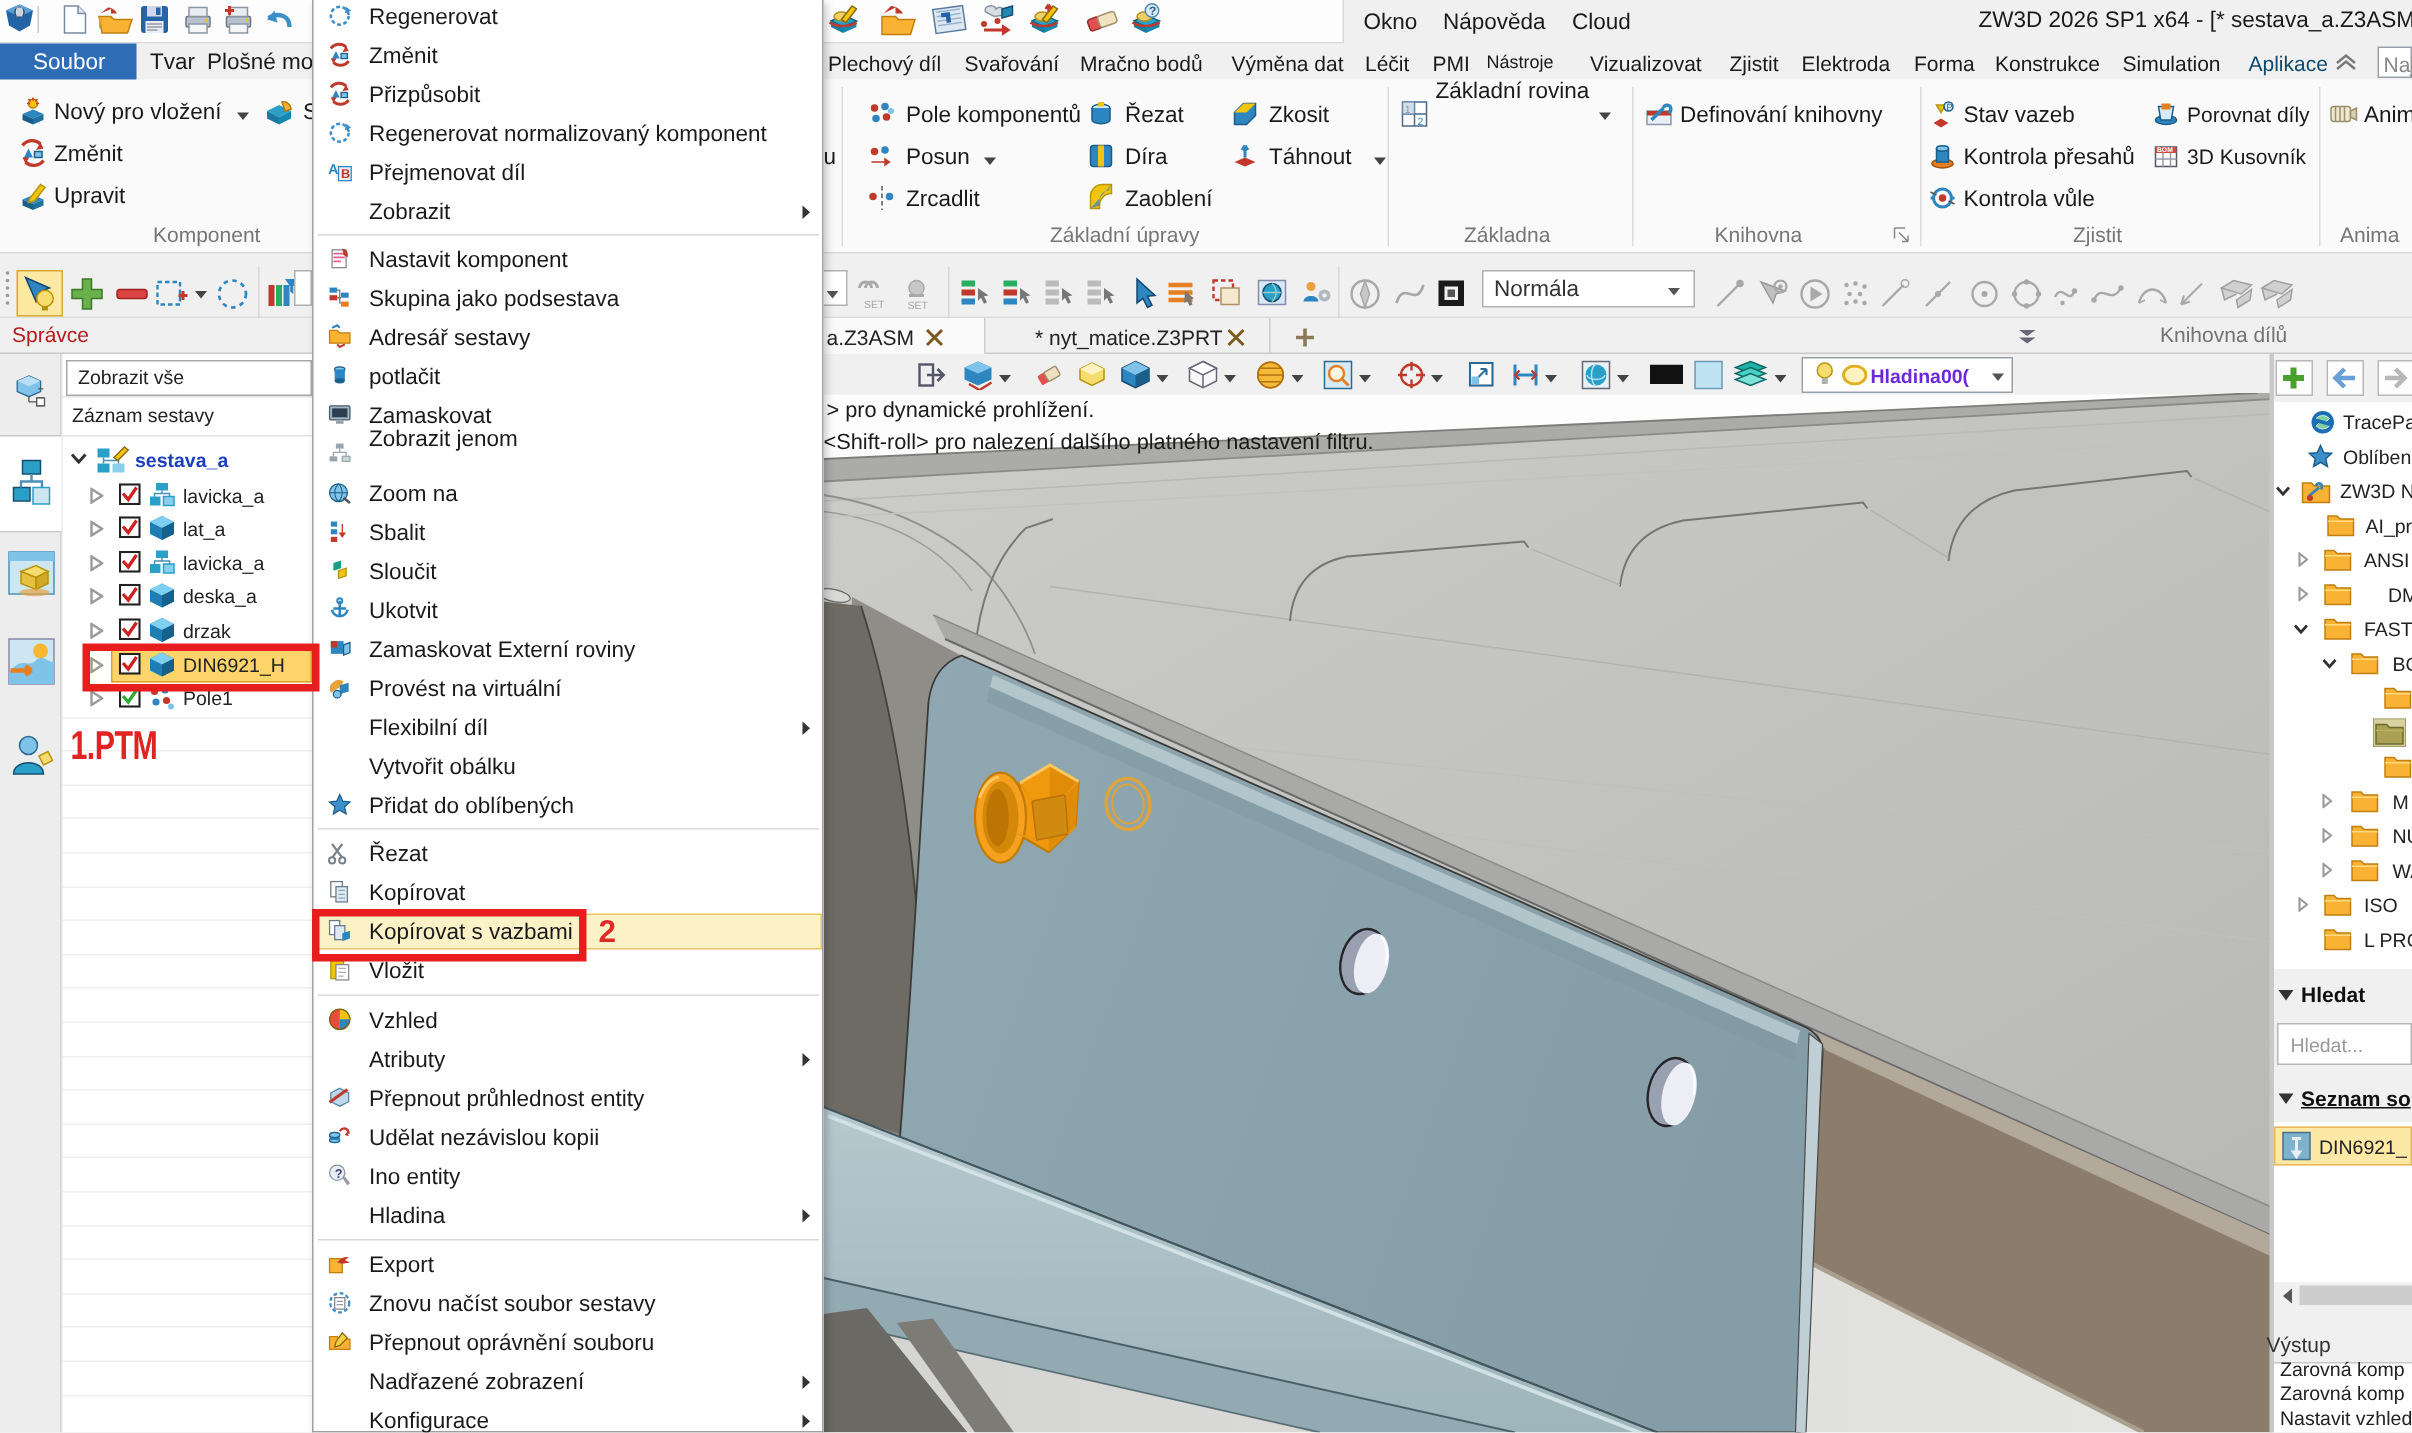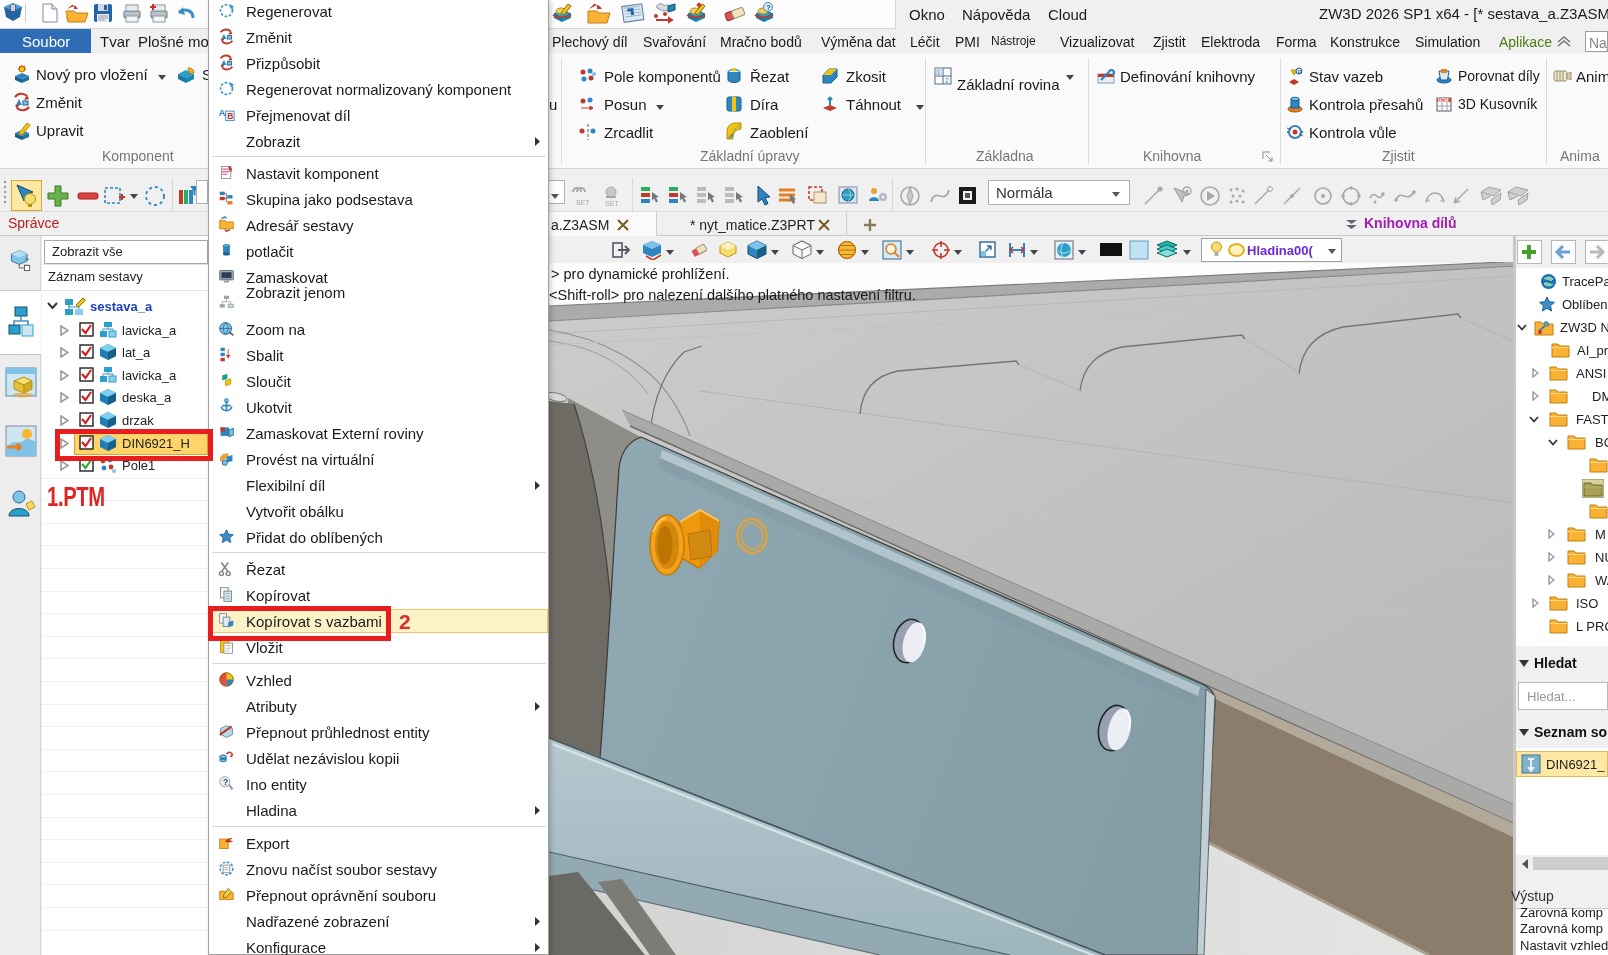--- a/index.html
+++ b/index.html
@@ -113,21 +113,21 @@
 <div class="a txt" style="left:821px;top:34px;font-size:14px;color:#1a1a1a;font-weight:normal;">Výměna dat</div>
 <div class="a txt" style="left:910px;top:34px;font-size:14px;color:#1a1a1a;font-weight:normal;">Léčit</div>
 <div class="a txt" style="left:955px;top:34px;font-size:14px;color:#1a1a1a;font-weight:normal;">PMI</div>
 <div class="a txt" style="left:991px;top:34px;font-size:12px;color:#1a1a1a;font-weight:normal;">Nástroje</div>
 <div class="a txt" style="left:1060px;top:34px;font-size:14px;color:#1a1a1a;font-weight:normal;">Vizualizovat</div>
 <div class="a txt" style="left:1153px;top:34px;font-size:14px;color:#1a1a1a;font-weight:normal;">Zjistit</div>
 <div class="a txt" style="left:1201px;top:34px;font-size:14px;color:#1a1a1a;font-weight:normal;">Elektroda</div>
 <div class="a txt" style="left:1276px;top:34px;font-size:14px;color:#1a1a1a;font-weight:normal;">Forma</div>
 <div class="a txt" style="left:1330px;top:34px;font-size:14px;color:#1a1a1a;font-weight:normal;">Konstrukce</div>
 <div class="a txt" style="left:1415px;top:34px;font-size:14px;color:#1a1a1a;font-weight:normal;">Simulation</div>
-<div class="a txt" style="left:1499px;top:34px;font-size:14px;color:#4d7c0f;font-weight:normal;">Aplikace</div>
+<div class="a txt" style="left:1499px;top:34px;font-size:14px;color:#0c4a6e;font-weight:normal;">Aplikace</div>
 <svg class="a" style="left:1556px;top:35px;" width="16" height="12" viewBox="0 0 16 12">
     <path d="M2 7 l6 -5 6 5 M2 11 l6 -5 6 5" stroke="#777" fill="none" stroke-width="1.6"></path>
   </svg>
 <div class="a" style="left:1585px;top:31px;width:23px;height:21px;background:#fff;border:1px solid #9aa0a8"></div>
 <div class="a txt" style="left:1589px;top:35px;font-size:14px;color:#888;font-weight:normal;">Naj</div>
 <div class="a" style="left:0px;top:53px;width:1608px;height:116px;background:#fafafa;border-bottom:1px solid #d4d4d4"></div>
 <svg class="a" style="left:12px;top:64px;" width="20" height="20" viewBox="0 0 20 20">
     <polygon points="3,12 10,9 17,12 10,15" fill="#2e86c1"></polygon>
     <polygon points="3,12 10,15 10,19 3,16" fill="#1a5e8a"></polygon>
     <polygon points="17,12 10,15 10,19 17,16" fill="#20719e"></polygon>
@@ -218,21 +218,21 @@
   </svg>
 <div class="a txt" style="left:700px;top:148px;font-size:14px;color:#767676;font-weight:normal;">Základní úpravy</div>
 <div class="a" style="left:925px;top:58px;width:1px;height:106px;background:#dcdcdc"></div>
 <svg class="a" style="left:933px;top:66px;" width="20" height="20" viewBox="0 0 20 20">
     <rect x="2" y="2" width="16" height="16" fill="#fff" stroke="#4a6a8a"></rect>
     <path d="M2 10 h16 M10 2 v16" stroke="#4a6a8a"></path>
     <text x="3.5" y="9" font-size="7" fill="#c0392b" font-family="Liberation Sans">1</text>
     <text x="12" y="17" font-size="7" fill="#2e86c1" font-family="Liberation Sans">2</text>
     <rect x="2" y="2" width="8" height="8" fill="#aac8e0" opacity=".6"></rect>
   </svg>
-<div class="a txt" style="left:957px;top:76px;font-size:15px;color:#1a1a1a;font-weight:normal;">Základní rovina</div>
+<div class="a txt" style="left:957px;top:52px;font-size:15px;color:#1a1a1a;font-weight:normal;">Základní rovina</div>
 <svg class="a" style="left:1066px;top:73px;" width="8" height="8" viewBox="0 0 8 8">
     <polygon points="0,2 8,2 4.0,7" fill="#444"></polygon>
   </svg>
 <div class="a txt" style="left:976px;top:148px;font-size:14px;color:#767676;font-weight:normal;">Základna</div>
 <div class="a" style="left:1088px;top:58px;width:1px;height:106px;background:#dcdcdc"></div>
 <svg class="a" style="left:1096px;top:66px;" width="20" height="20" viewBox="0 0 20 20">
     <rect x="2" y="8" width="16" height="9" fill="#e8eef4" stroke="#8899aa"></rect>
     <rect x="2" y="8" width="16" height="3" fill="#c0392b"></rect>
     <path d="M5 14 l8 -8 M13 6 a2.5 2.5 0 1 1 3 3" stroke="#2e86c1" stroke-width="2.2" fill="none"></path>
   </svg>
@@ -476,21 +476,21 @@
 <svg class="a" style="left:818px;top:219px;" width="12" height="12" viewBox="0 0 12 12">
     <path d="M1 1 L11 11 M11 1 L1 11" stroke="#7a5a20" stroke-width="2"></path>
   </svg>
 <div class="a" style="left:846px;top:212px;width:1px;height:24px;background:#cccccc"></div>
 <svg class="a" style="left:862px;top:217px;" width="16" height="16" viewBox="0 0 16 16">
     <path d="M8 2 v12 M2 8 h12" stroke="#8a7a5a" stroke-width="2.4"></path>
   </svg>
 <svg class="a" style="left:1344px;top:218px;" width="15" height="13" viewBox="0 0 15 13">
     <path d="M2 2 h11 l-5.5 4z M2 7 h11 l-5.5 4z" fill="#667"></path>
   </svg>
-<div class="a txt" style="left:1364px;top:215px;font-size:14px;color:#a21caf;font-weight:bold;">Knihovna dílů</div>
+<div class="a txt" style="left:1440px;top:215px;font-size:14px;color:#737373;font-weight:normal;">Knihovna dílů</div>
 <div class="a" style="left:0px;top:236px;width:41px;height:719px;background:#ededed;border-right:1px solid #d5d5d5"></div>
 <div class="a" style="left:0px;top:290px;width:41px;height:65px;background:#ffffff;border-top:1px solid #c8c8c8;border-bottom:1px solid #c8c8c8"></div>
 <svg class="a" style="left:8px;top:247px;" width="26" height="28" viewBox="0 0 30 28">
     <polygon points="13,2 22,6 22,14 13,18 4,14 4,6" fill="#7fc4e8" stroke="#2a6a94"></polygon>
     <polygon points="13,2 22,6 13,10 4,6" fill="#b8e0f4"></polygon>
     <path d="M20 12 h4 M13 18 v4 M13 22 h6 v-3 h5 v6 h-5 v-3" stroke="#555" fill="none"></path>
     <rect x="19" y="19" width="6" height="6" fill="#fff" stroke="#555"></rect>
   </svg>
 <svg class="a" style="left:8px;top:305px;" width="26" height="34" viewBox="0 0 26 34">
     <rect x="7" y="2" width="12" height="9" fill="#2aa0c8" stroke="#14506e"></rect>
@@ -966,21 +966,21 @@
 <div class="a txt" style="left:1576px;top:619px;font-size:13px;color:#222;font-weight:normal;">L PRO</div>
 <svg class="a" style="left:1518px;top:658px;" width="12" height="10" viewBox="0 0 12 10">
     <polygon points="1,2 11,2 6,9" fill="#333"></polygon>
   </svg>
 <div class="a txt" style="left:1534px;top:655px;font-size:14px;color:#111;font-weight:bold;">Hledat</div>
 <div class="a" style="left:1518px;top:682px;width:90px;height:28px;background:#fff;border:1px solid #b8b8b8"></div>
 <div class="a txt" style="left:1527px;top:689px;font-size:13px;color:#999;font-weight:normal;">Hledat...</div>
 <svg class="a" style="left:1518px;top:727px;" width="12" height="10" viewBox="0 0 12 10">
     <polygon points="1,2 11,2 6,9" fill="#333"></polygon>
   </svg>
-<div class="a txt" style="left:1534px;top:724px;font-size:14px;color:#111;font-weight:bold;">Seznam so</div>
+<div class="a txt" style="left:1534px;top:724px;font-size:14px;color:#111;font-weight:bold;text-decoration:underline;">Seznam so</div>
 <div class="a" style="left:1516px;top:748px;width:92px;height:107px;background:#ffffff"></div>
 <div class="a" style="left:1516px;top:751px;width:92px;height:26px;background:#fde8a5;border:1px solid #e8b858"></div>
 <svg class="a" style="left:1521px;top:754px;" width="20" height="20" viewBox="0 0 20 20">
     <rect x="1" y="1" width="18" height="18" fill="#7fb2cc" stroke="#44708a"></rect>
     <path d="M10 5 v9 M7 5 h6 M8 14 h4 l-2 3z" stroke="#e8eef4" stroke-width="2" fill="#e8eef4"></path>
   </svg>
 <div class="a txt" style="left:1546px;top:757px;font-size:13px;color:#222;font-weight:normal;">DIN6921_</div>
 <div class="a" style="left:1516px;top:855px;width:92px;height:17px;background:#f0f0f0"></div>
 <svg class="a" style="left:1519px;top:858px;" width="12" height="12" viewBox="0 0 12 12">
     <polygon points="9,1 3,6 9,11" fill="#555"></polygon>

